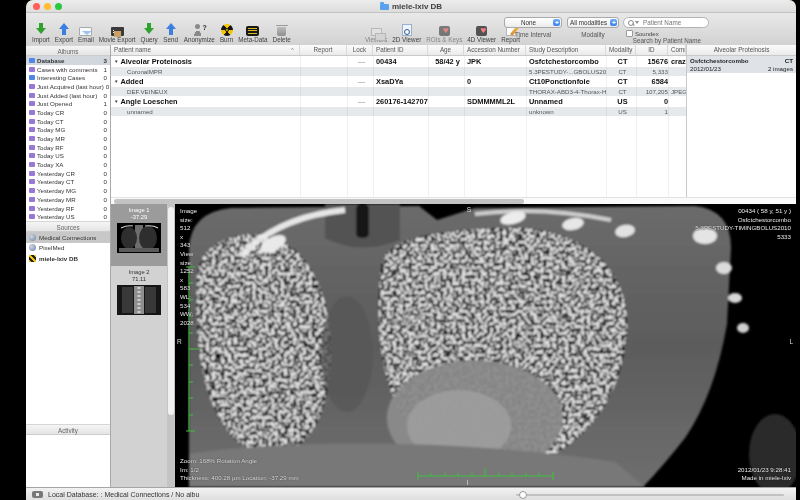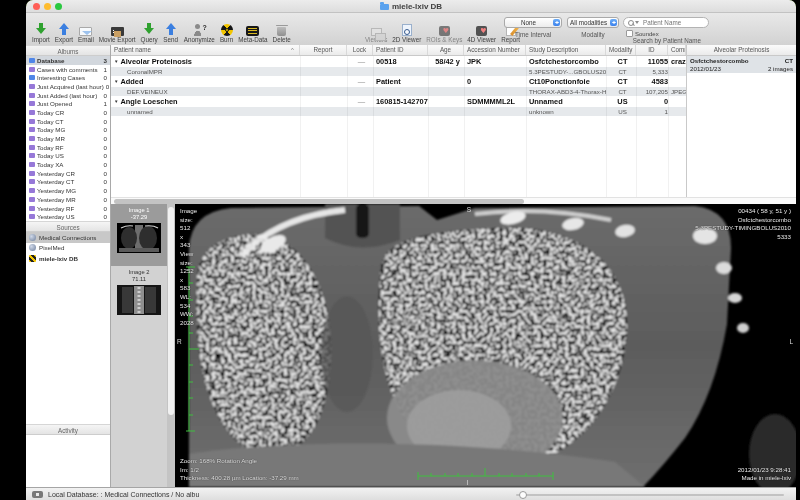--- a/index.html
+++ b/index.html
@@ -425,71 +425,71 @@
 
           <div class="th c9"><span>Comm...</span></div>
 
         <span class="sortind">^</span>
       </div>
 
         <div class="trow main">
           <div class="td c0"><span class="disc">▼</span><span>Alveolar Proteinosis</span></div>
           <div class="td c1"></div>
           <div class="td c2 ctr lockc">—</div>
-          <div class="td c3">00518</div>
+          <div class="td c3">00434</div>
           <div class="td c4 ctr">58/42 y</div>
           <div class="td c5">JPK</div>
           <div class="td c6">Osfctchestorcombo</div>
           <div class="td c7 ctr">CT</div>
-          <div class="td c8 rgt">11055</div>
+          <div class="td c8 rgt">15676</div>
           <div class="td c9">crazy.</div>
         </div>
         <div class="trow sub">
           <div class="td c0 indent">CoronalMPR</div>
           <div class="td c1"></div>
           <div class="td c2"></div>
           <div class="td c3"></div>
           <div class="td c4"></div>
           <div class="td c5"></div>
           <div class="td c6">5.3PESTUDY-...GBOLUS2010</div>
           <div class="td c7 ctr">CT</div>
           <div class="td c8 rgt">5,333</div>
           <div class="td c9"></div>
         </div>
 
         <div class="trow main">
           <div class="td c0"><span class="disc">▼</span><span>Added</span></div>
           <div class="td c1"></div>
           <div class="td c2 ctr lockc">—</div>
-          <div class="td c3">Patient</div>
+          <div class="td c3">XsaDYa</div>
           <div class="td c4 ctr"></div>
           <div class="td c5">0</div>
           <div class="td c6">Ct10Ponctionfoie</div>
           <div class="td c7 ctr">CT</div>
-          <div class="td c8 rgt">4583</div>
+          <div class="td c8 rgt">6584</div>
           <div class="td c9"></div>
         </div>
         <div class="trow sub">
           <div class="td c0 indent">DEF.VEINEUX</div>
           <div class="td c1"></div>
           <div class="td c2"></div>
           <div class="td c3"></div>
           <div class="td c4"></div>
           <div class="td c5"></div>
           <div class="td c6">THORAX-ABD3-4-Thorax-Hx</div>
           <div class="td c7 ctr">CT</div>
           <div class="td c8 rgt">107,205</div>
           <div class="td c9">JPEG 2</div>
         </div>
 
         <div class="trow main">
           <div class="td c0"><span class="disc">▼</span><span>Angle Loeschen</span></div>
           <div class="td c1"></div>
           <div class="td c2 ctr lockc">—</div>
-          <div class="td c3">160815-142707</div>
+          <div class="td c3">260176-142707</div>
           <div class="td c4 ctr"></div>
           <div class="td c5">SDMMMML2L</div>
           <div class="td c6">Unnamed</div>
           <div class="td c7 ctr">US</div>
           <div class="td c8 rgt">0</div>
           <div class="td c9"></div>
         </div>
         <div class="trow sub">
           <div class="td c0 indent">unnamed</div>
           <div class="td c1"></div>

